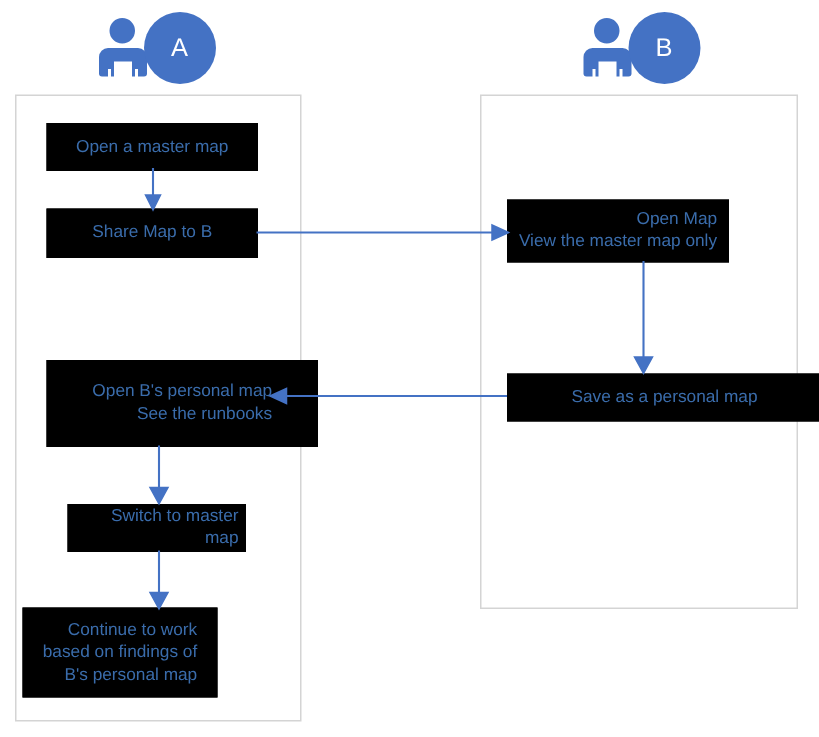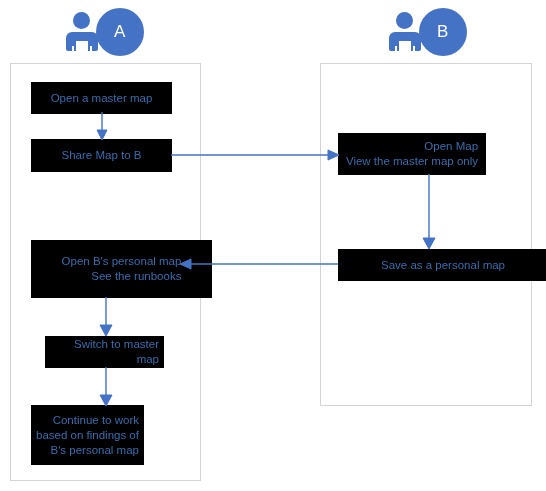--- a/index.html
+++ b/index.html
@@ -117,21 +117,21 @@
     text-align: right;
     white-space: pre-line;
     padding: 0 4px;
   }
 
   
   #n-open-master     { left: 31px;  top: 82px;  width: 141px; height: 32px; }
   #n-share-map       { left: 31px;  top: 139px; width: 141px; height: 33px; }
   #n-open-personal   { left: 31px;  top: 240px; width: 181px; height: 58px; }
   #n-switch-master   { left: 45px;  top: 336px; width: 119px; height: 32px; }
-  #n-continue-work   { left: 31px;  top: 405px; width: 113px; height: 60px; }
+  #n-continue-work   { left: 15px;  top: 405px; width: 130px; height: 60px; }
 
   
   #n-open-map        { left: 338px; top: 133px; width: 148px; height: 42px; }
   #n-save-personal   { left: 338px; top: 249px; width: 210px; height: 32px; }
 
   
   .conn {
     position: absolute;
     overflow: visible;
   }

